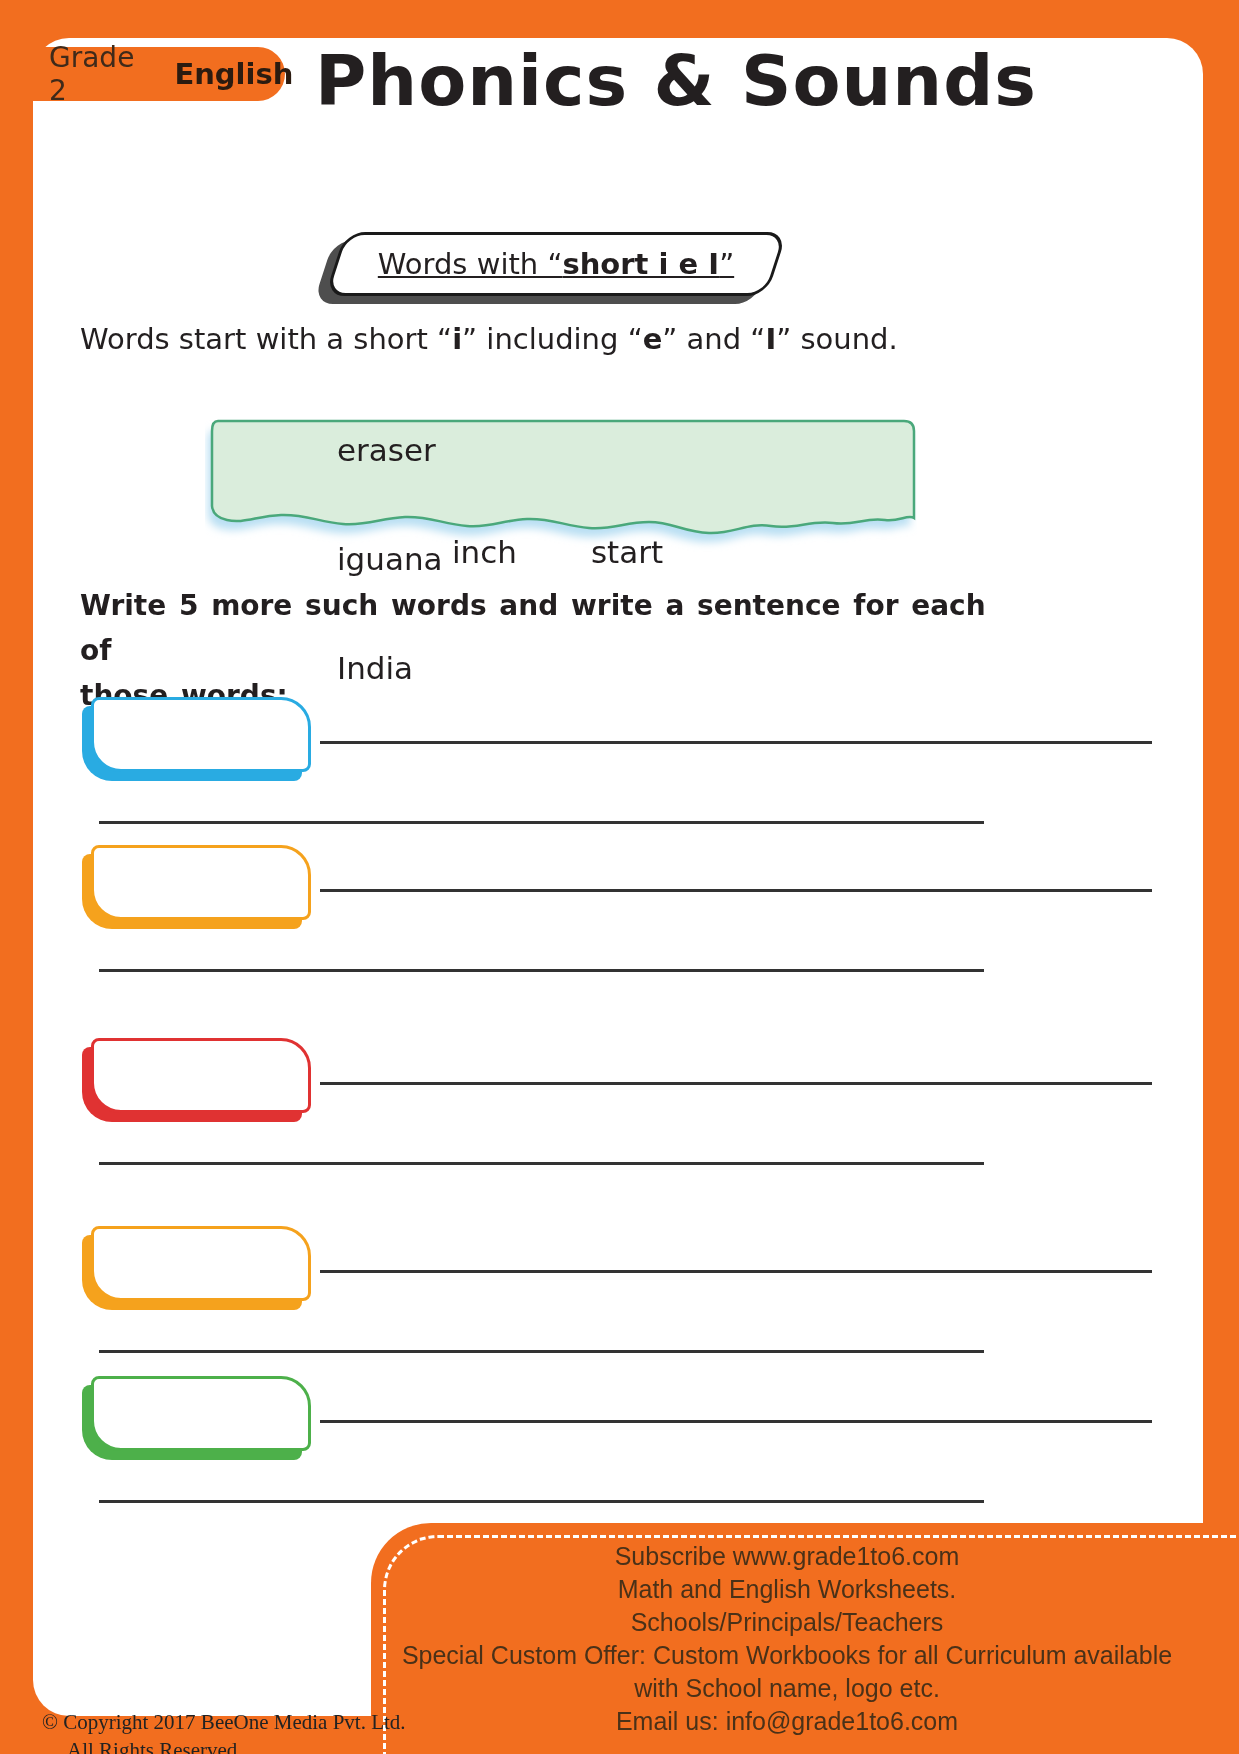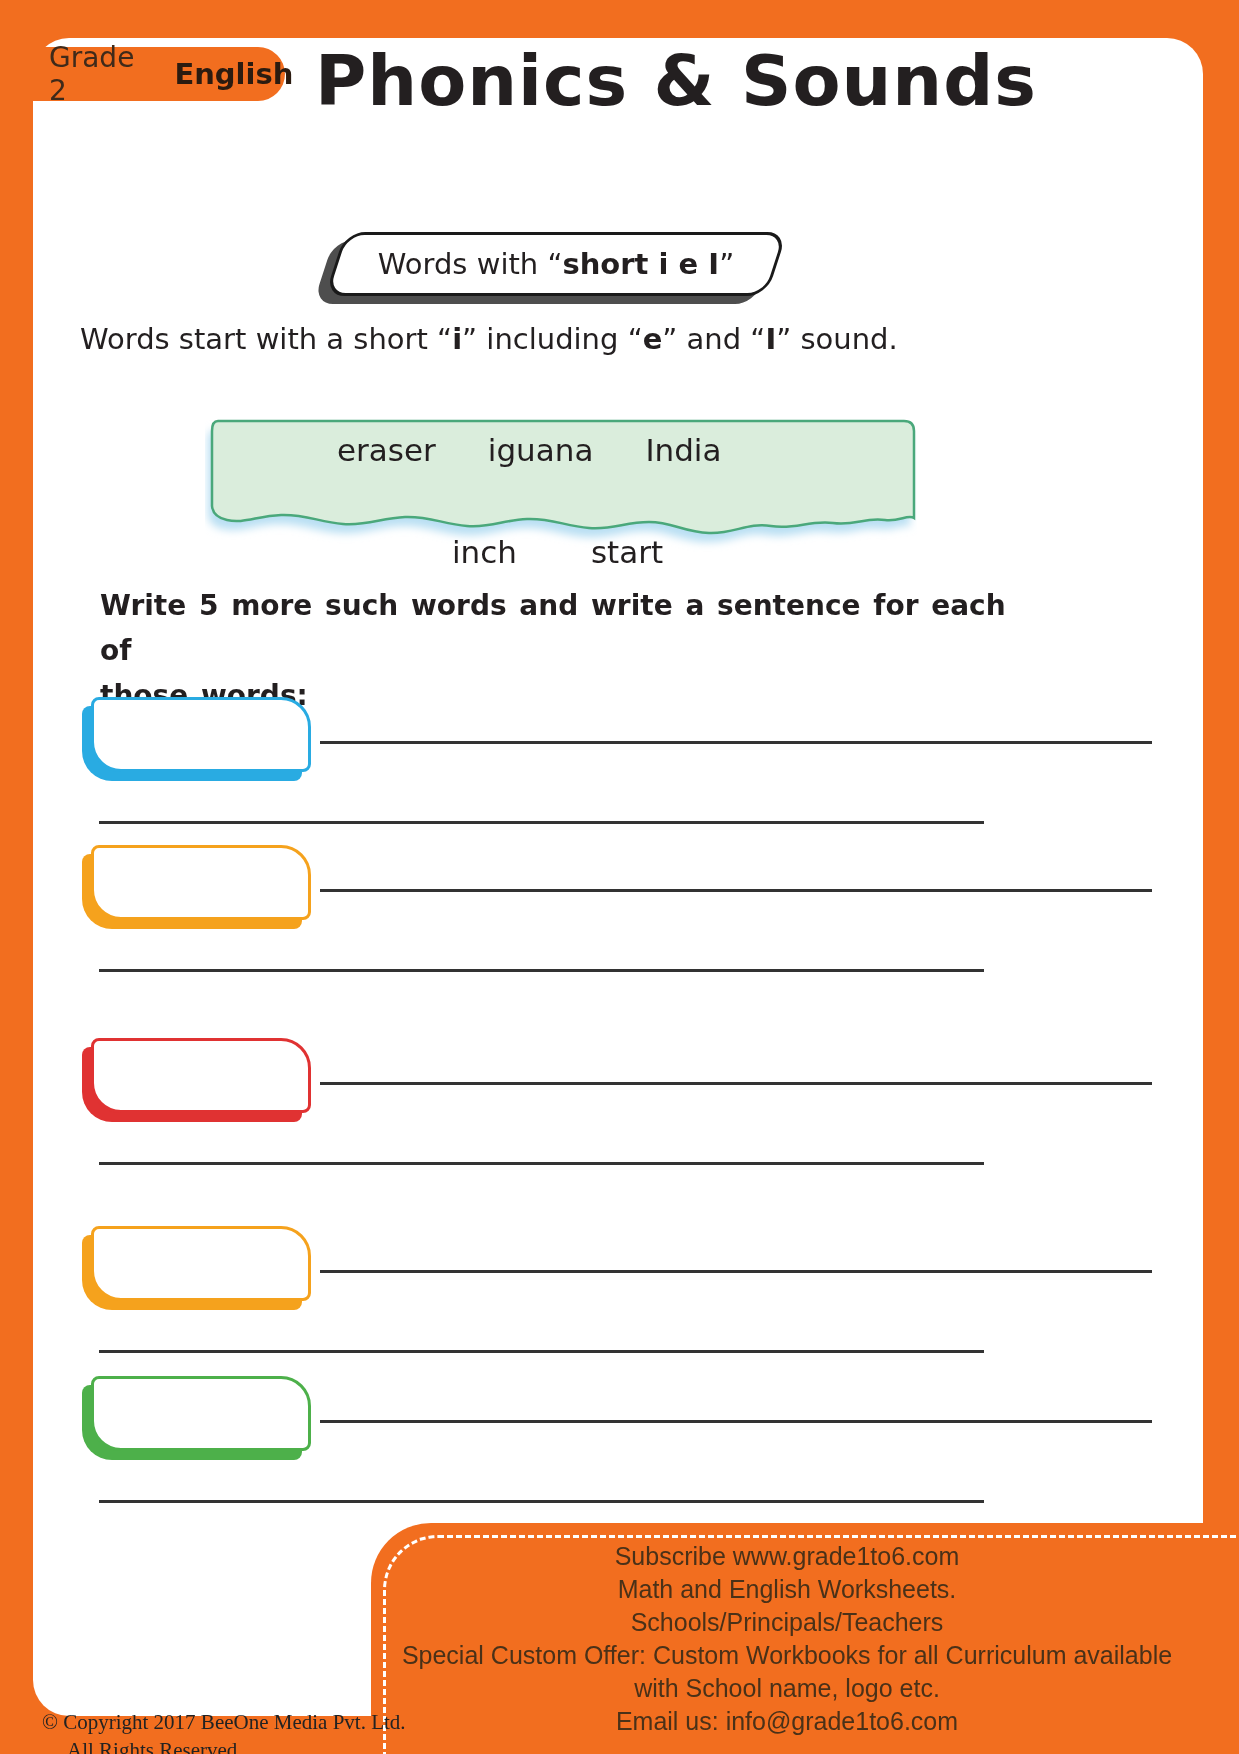--- a/index.html
+++ b/index.html
@@ -31,35 +31,36 @@
   .banner .shape{
     position:absolute;left:0;top:0;right:0;bottom:0;
     background:#ffffff;border:3px solid #1a1a1a;border-radius:20px;
     transform:skewX(-18deg);box-sizing:border-box;
     box-shadow:-9px 8px 0 #4e4e4e;
   }
   .banner .text{
     position:absolute;left:0;top:0;right:0;bottom:0;
     display:flex;align-items:center;justify-content:center;
     font-size:29px;
+    text-decoration:underline;
   }
   .banner .text b{font-weight:bold;text-align:right;}
   
   .intro{position:absolute;left:80px;top:322px;font-size:29px;}
   .intro b{font-weight:bold;}
   
   .greenbox{position:absolute;left:205px;top:418px;width:712px;height:150px;}
   .greenbox svg{position:absolute;left:0;top:0;}
   .greenbox .wrow{position:absolute;display:flex;font-size:31px;color:#231F20;}
-  .greenbox .wrow1{left:132px;top:14px;gap:52px;}
+  .greenbox .wrow1{left:132px;top:14px;gap:73px;flex-direction:column;}
   .greenbox .wrow2{left:247px;top:72px;gap:74px;margin-top:44px;}
   
   .instruction{
     position:absolute;left:80px;top:583px;width:920px;
-    font-size:28px;font-weight:bold;line-height:45px;word-spacing:3px;margin-left:20px;
+    font-size:28px;font-weight:bold;line-height:45px;word-spacing:3px;
   }
   
   .write-row{position:absolute;left:0;top:0;width:1239px;height:140px;}
   .wordbox{position:absolute;left:82px;top:0;width:230px;height:84px;}
   .wordbox .backing{
     position:absolute;left:0;top:9px;width:220px;height:75px;
     background:var(--c);border-radius:8px 30px 8px 30px;
   }
   .wordbox .front{
     position:absolute;left:9px;top:0;width:220px;height:75px;

